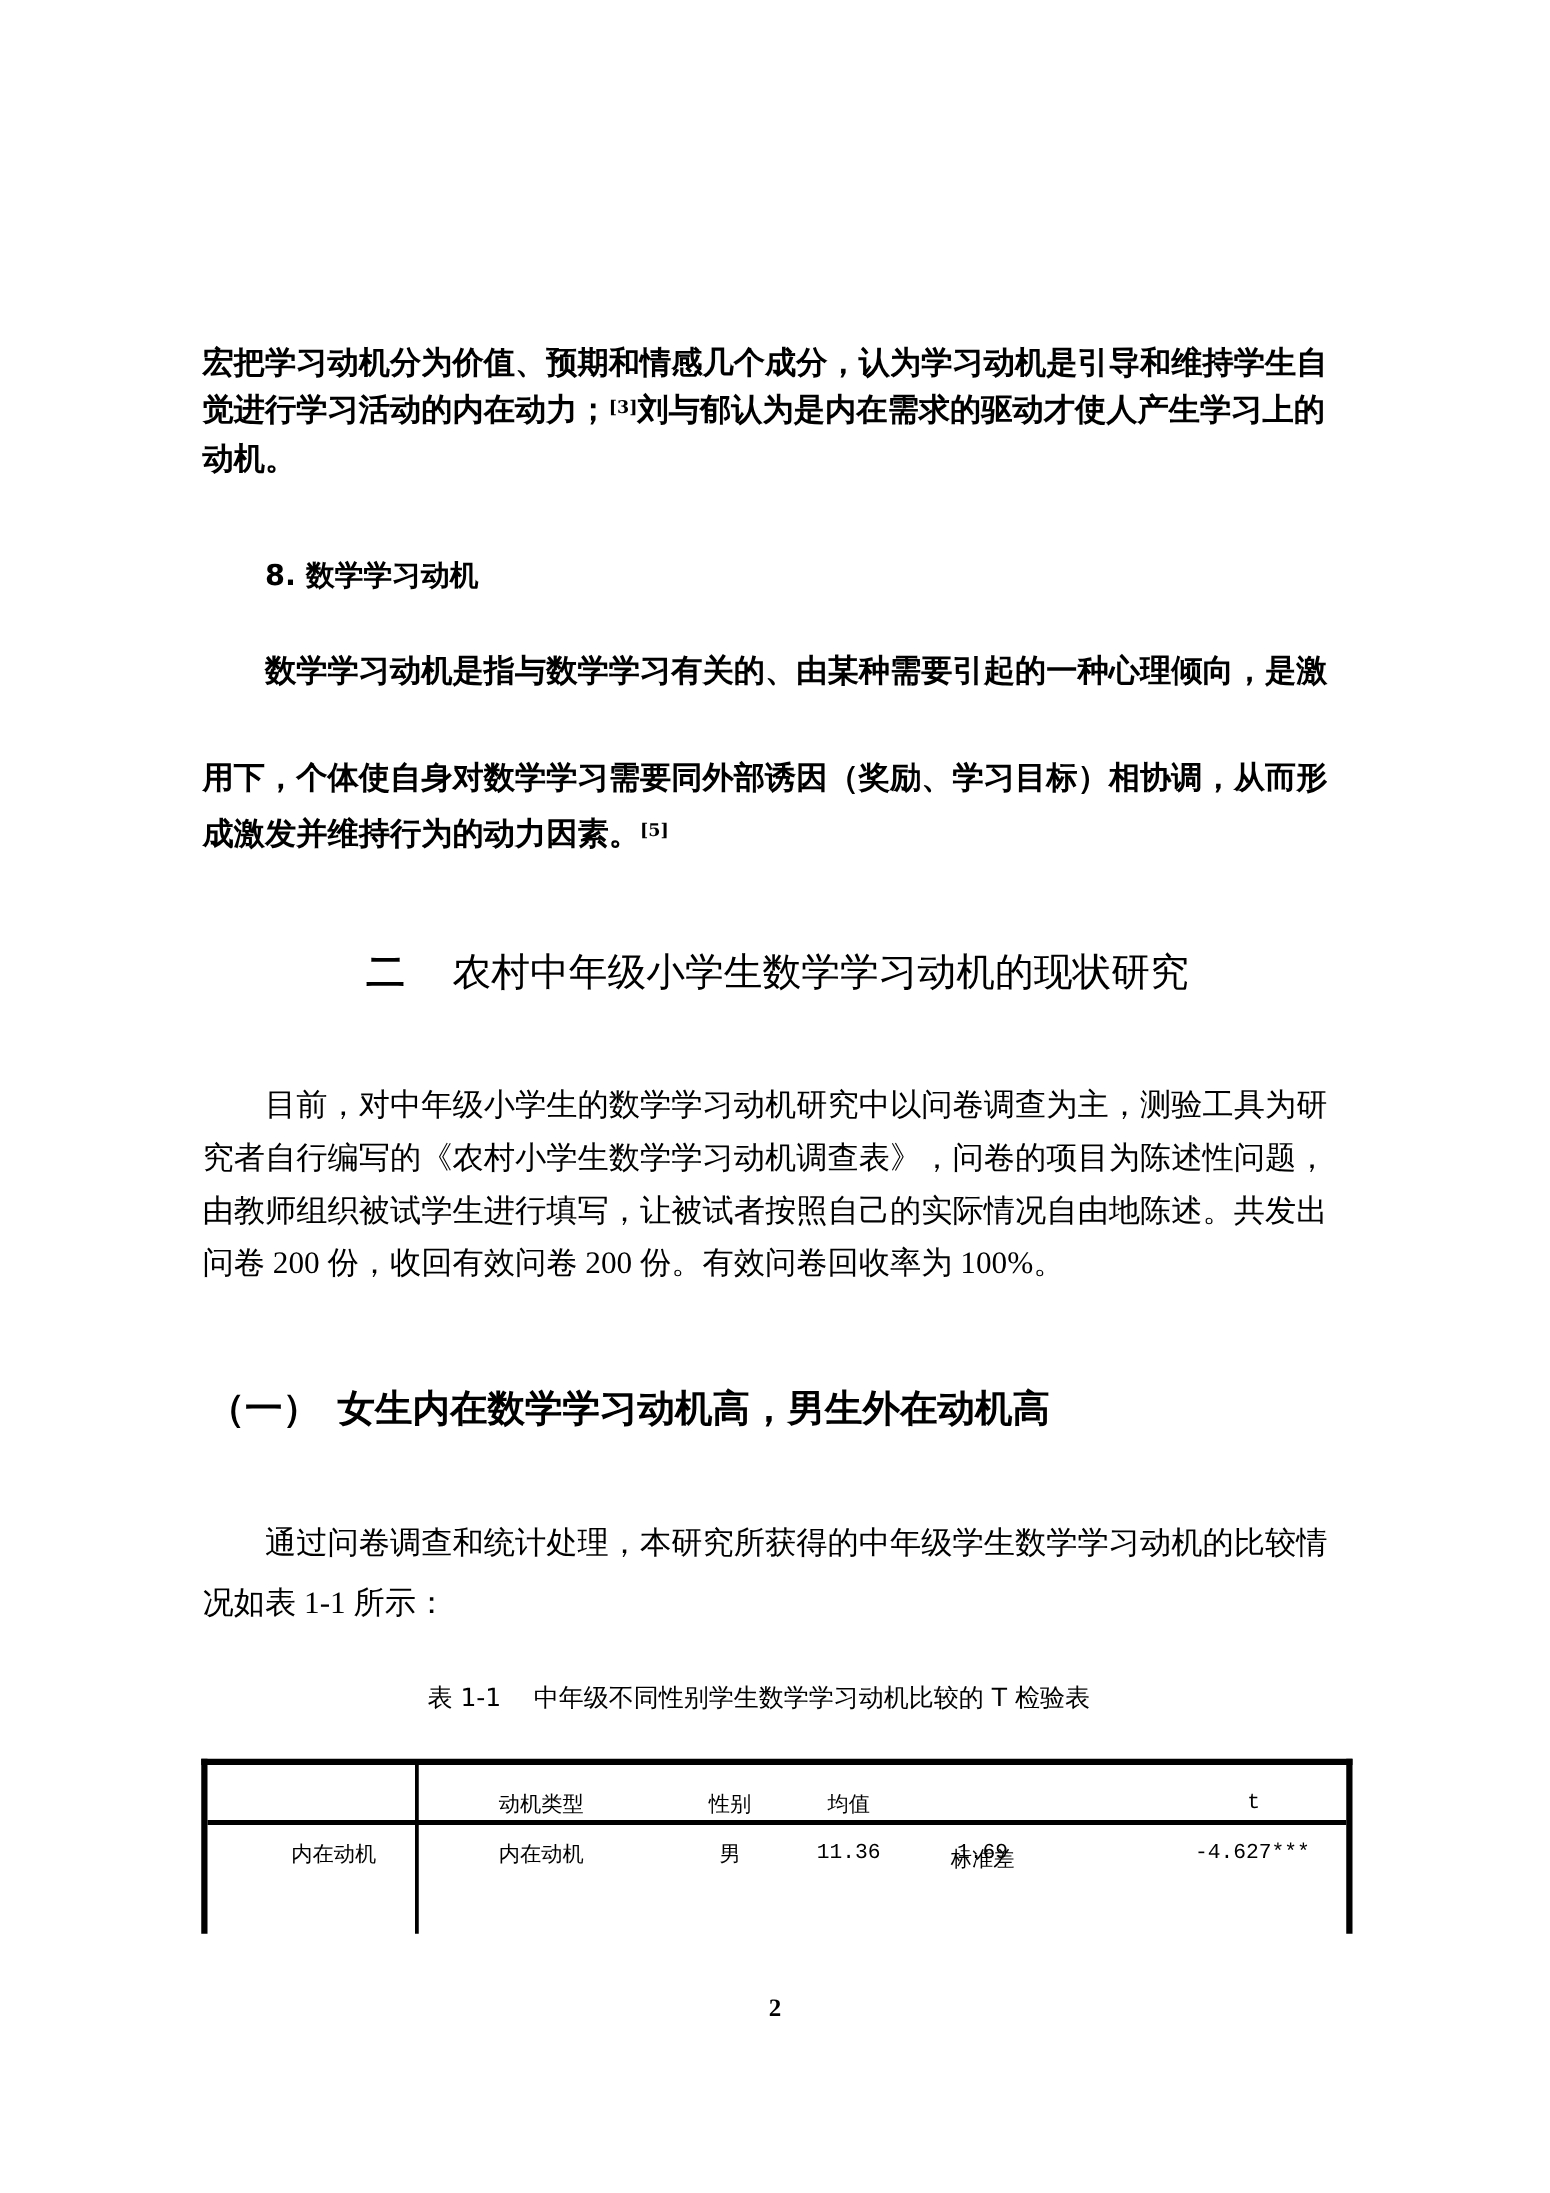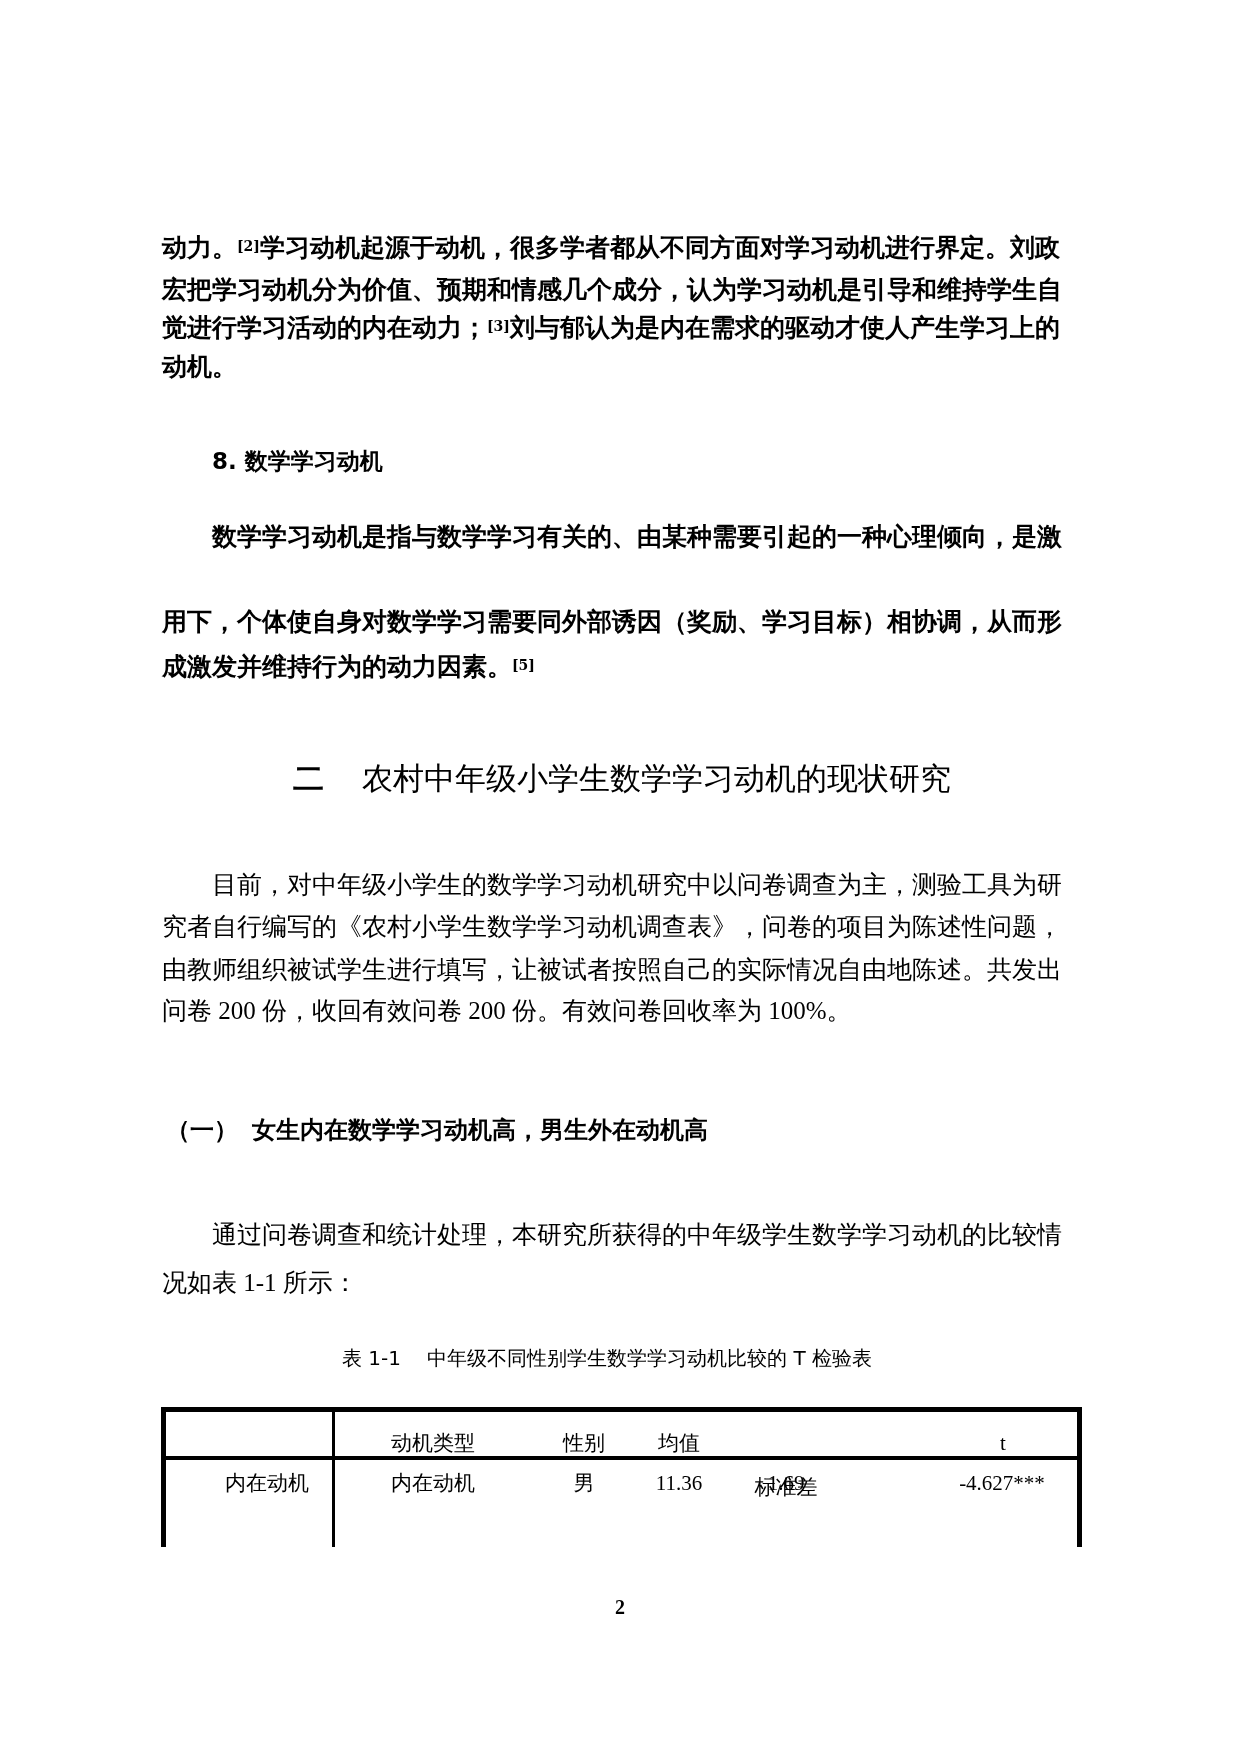--- a/index.html
+++ b/index.html
@@ -5,36 +5,33 @@
   html, body { margin:0; padding:0; background:#ffffff; }
   body { width:1240px; height:1754px; position:relative; overflow:hidden; color:#000; }
   .page { position:absolute; left:0; top:0; width:1240px; height:1754px; background:#fff; }
   .line { position:absolute; white-space:nowrap; font-family:"DejaVu Serif","Liberation Serif",serif; font-size:25px; line-height:30px; height:30px; }
   .bold { font-weight:bold; }
   .light { font-weight:normal; font-family:"Liberation Serif","DejaVu Serif",serif; }
   .justify { text-align:justify; text-align-last:justify; }
   .sup { font-size:14px; vertical-align:top; position:relative; top:-2px; font-weight:bold; }
   .h-sub { font-family:"DejaVu Sans","Liberation Sans",sans-serif; font-weight:bold; font-size:23px; }
   .h1 { font-family:"DejaVu Sans","Liberation Sans",sans-serif; font-size:31px; line-height:40px; height:40px; }
-  .h2 { font-family:Liberation Serif, serif; font-weight:bold; font-size:24px; line-height:40px; height:40px; }
+  .h2 { font-family:Liberation Mono, monospace; font-weight:bold; font-size:30px; line-height:40px; height:40px; }
   .caption { font-family:"DejaVu Sans","Liberation Sans",sans-serif; font-size:20px; }
   .table { position:absolute; left:161px; top:1407px; width:921px; height:140px; border-left:5px solid #000; border-right:5px solid #000; border-top:5px solid #000; box-sizing:border-box; }
   .t-hline { position:absolute; left:0; right:0; top:44px; height:4px; background:#000; }
   .t-vline { position:absolute; top:0; bottom:0; left:166px; width:3px; background:#000; }
-  .cell { position:absolute; font-family:Liberation Serif, serif; font-size:21px; white-space:nowrap; transform:translate(-50%,-50%); }
+  .cell { position:absolute; font-family:Liberation Mono, monospace; font-size:17px; white-space:nowrap; transform:translate(-50%,-50%); }
   .pagenum { position:absolute; left:620px; top:1607px; transform:translate(-50%,-50%); font-family:"Liberation Serif","DejaVu Serif",serif; font-weight:bold; font-size:20px; }
 </style>
 </head>
 <body>
 
 <div class="page">
 
-  <div class="line bold justify" style="left:162px; top:233px; width:896px;">
-    <span>动力。</span><span class="sup">[2]</span><span>学习动机起源于动机，很多学者都从不同方面对学习动机进行界定。刘政</span>
-  </div>
   <div class="line bold justify" style="left:162px; top:275px; width:896px;">宏把学习动机分为价值、预期和情感几个成分，认为学习动机是引导和维持学生自</div>
   <div class="line bold justify" style="left:162px; top:313px; width:896px;">
     <span>觉进行学习活动的内在动力；</span><span class="sup">[3]</span><span>刘与郁认为是内在需求的驱动才使人产生学习上的</span>
   </div>
   <div class="line bold" style="left:162px; top:352px;">动机。</div>
 
   <div class="line h-sub" style="left:212px; top:446px;">8. 数学学习动机</div>
 
   <div class="line bold justify" style="left:212px; top:522px; width:846px;">数学学习动机是指与数学学习有关的、由某种需要引起的一种心理倾向，是激</div>
   <div class="line bold justify" style="left:162px; top:607px; width:896px;">用下，个体使自身对数学学习需要同外部诱因（奖励、学习目标）相协调，从而形</div>

